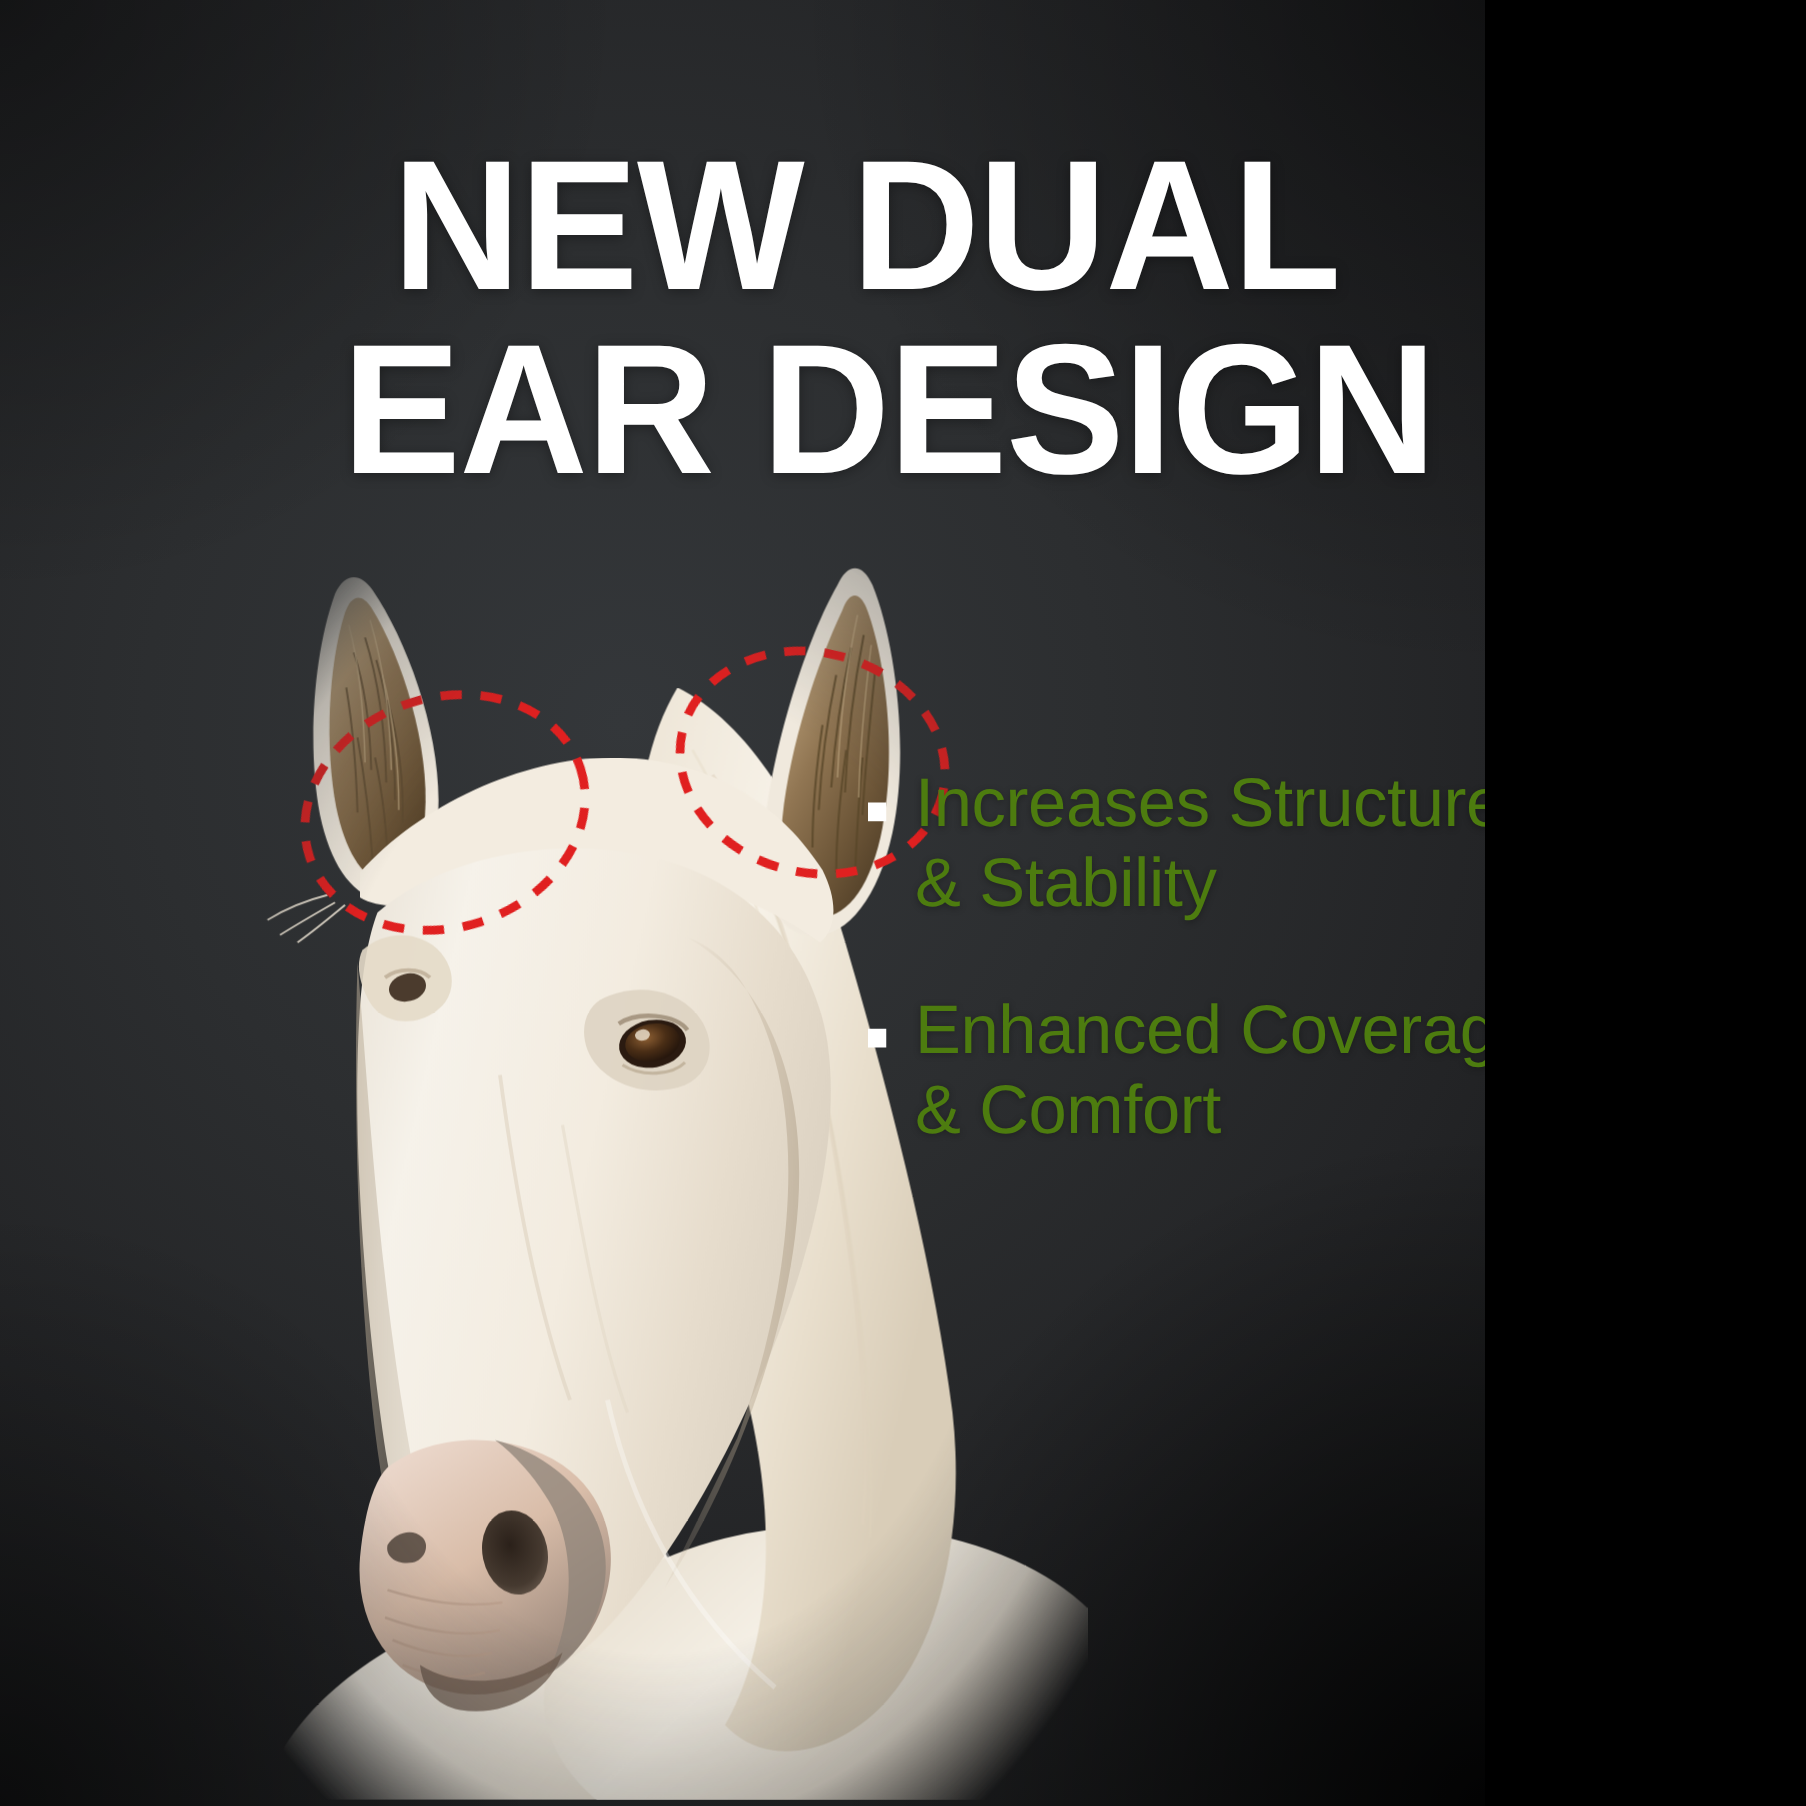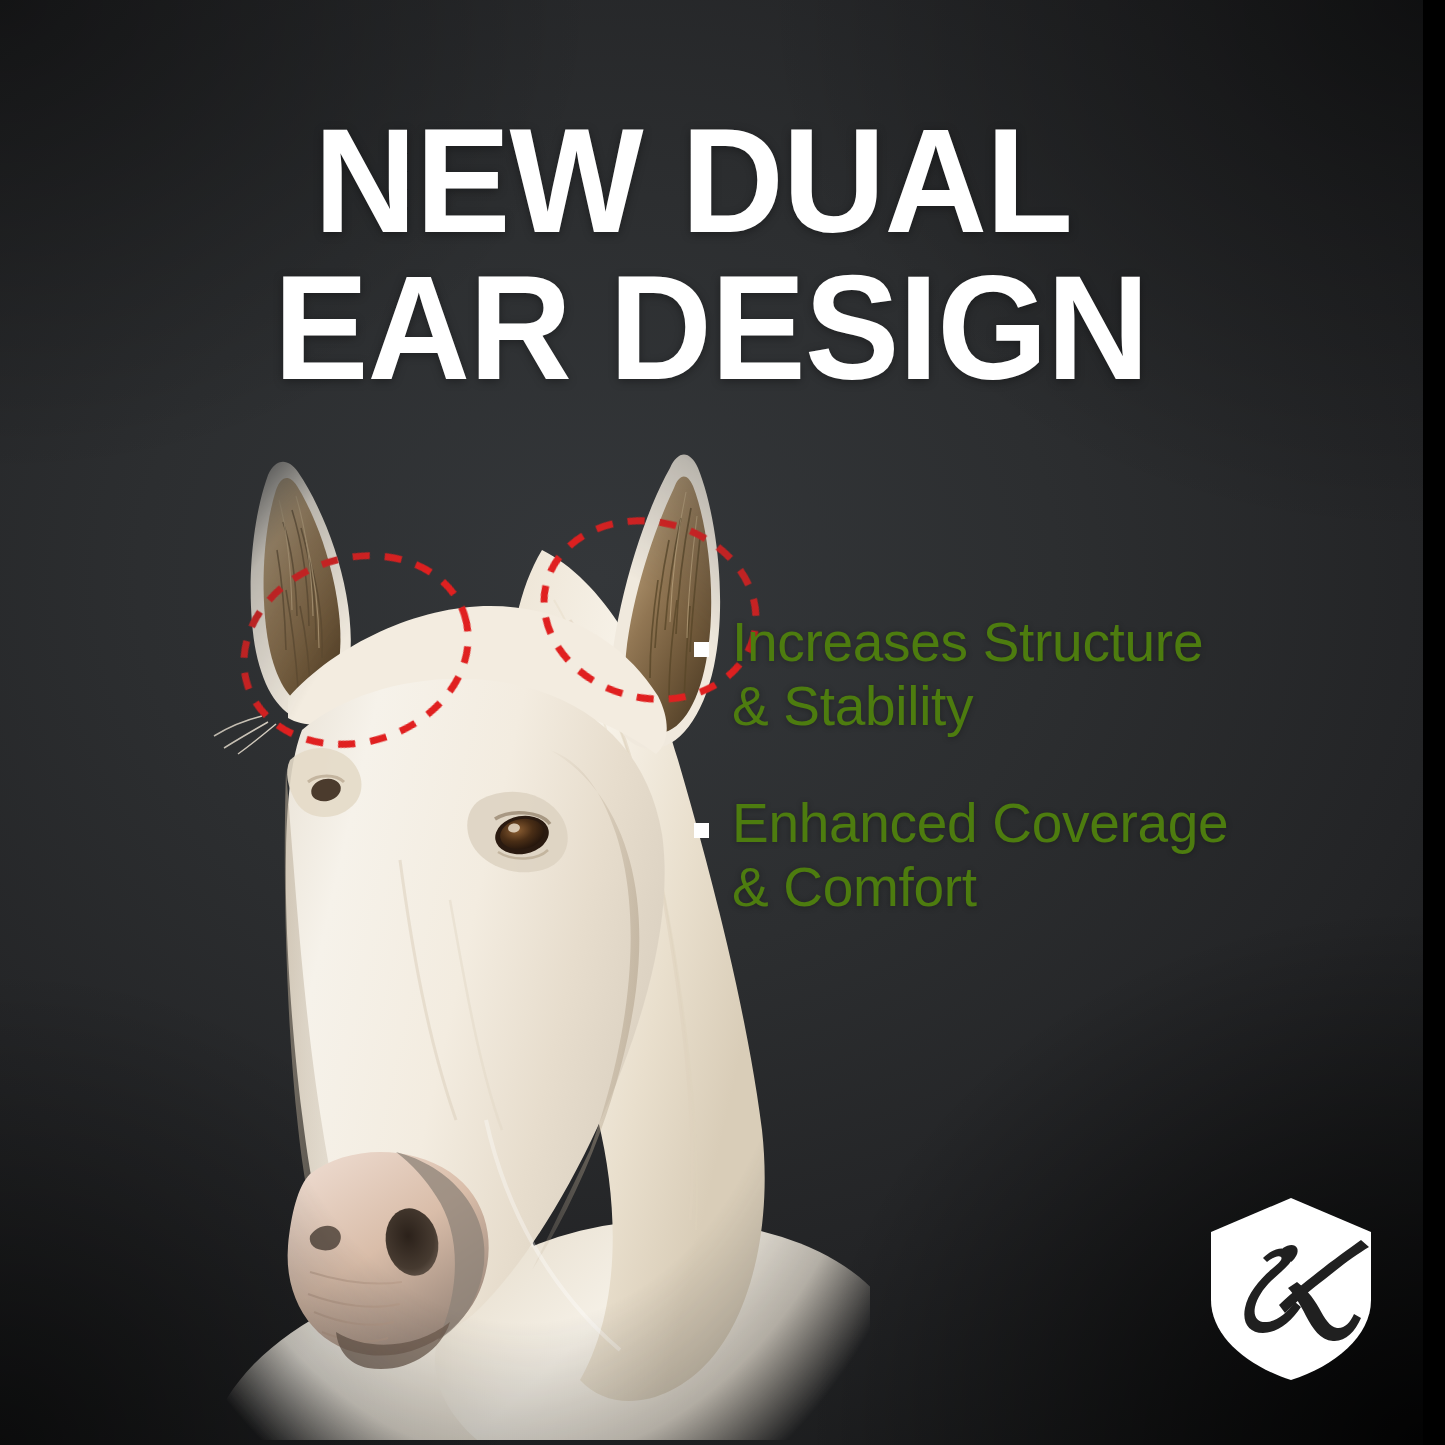--- a/index.html
+++ b/index.html
@@ -2,21 +2,21 @@
 <html><head>
 <meta charset="utf-8">
 <style>
   html,body{margin:0;padding:0;background:#000;}
   body{
     font-family:"Liberation Sans", sans-serif;
     -webkit-font-smoothing:antialiased;
   }
   #stage{
     position:relative;
-    width:1423px;
+    width:1188px;
     height:1445px;
     overflow:hidden;
     background:#141414;
     text-decoration:underline;
   }
 
   
   .bg-base{
     position:absolute; inset:0;
     background:

